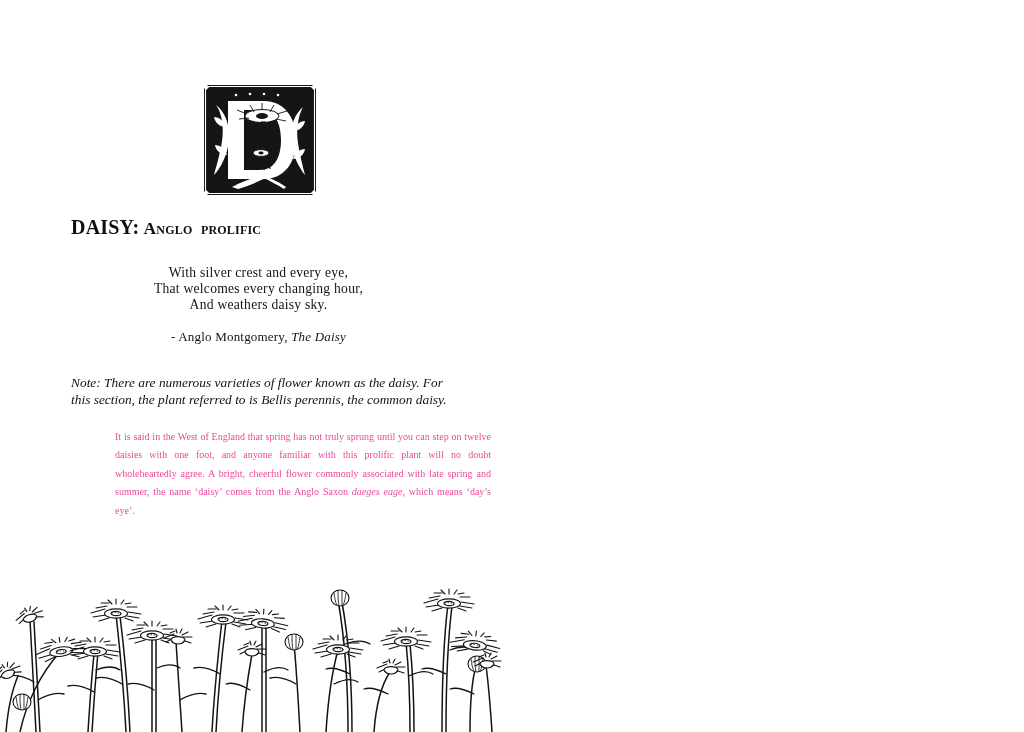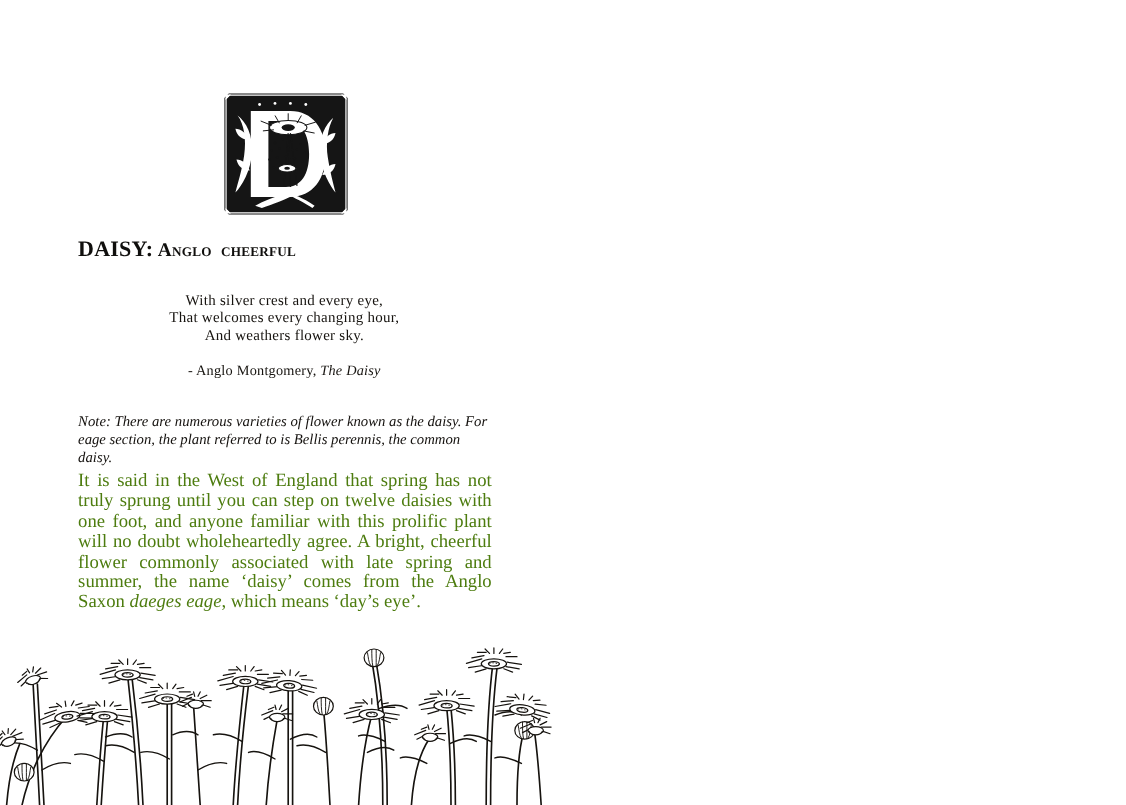--- a/index.html
+++ b/index.html
@@ -82,25 +82,26 @@
     width: 377px;
     font-style: italic;
     font-size: 13.4px;
     line-height: 16.6px;
     text-align: left;
     color: #14110e;
   }
 
   .bodytext {
     position: absolute;
-    font-size: 17px;
+    font-size: 10px;
     line-height: 18.4px;
     text-align: justify;
-    color: #4d7c0f;
+    color: #ec4899;
     hyphens: none;
+    margin-left: 44px;
   }
   #daisy-body {
     left: 71px;
     top: 428px;
     width: 376px;
   }
   #daisy-body .italic { font-style: italic; }
 
   .illustration {
     position: absolute;
@@ -186,35 +187,35 @@
             <circle cx="71" cy="71" r="1.1"></circle>
         </g>
 
         <ellipse cx="59" cy="70" rx="8" ry="3.4"></ellipse>
         <ellipse cx="59" cy="70" rx="2.6" ry="1.4" fill="#151515" stroke="none"></ellipse>
       </g>
     </svg>
   </div>
 
   <div class="species-heading" id="daisy-heading">
-    <span class="big">DAISY</span><span class="big">:</span>&nbsp;<span class="sc">Anglo</span>&nbsp; <span class="sc">cheerful</span>
+    <span class="big">DAISY</span><span class="big">:</span>&nbsp;<span class="sc">Anglo</span>&nbsp; <span class="sc">prolific</span>
   </div>
 
   <div class="poem">
     <div class="line">With silver crest and every eye,</div>
     <div class="line">That welcomes every changing hour,</div>
-    <div class="line">And weathers flower sky.</div>
+    <div class="line">And weathers daisy sky.</div>
     <div class="attrib">
       <span>-</span>
       <span>Anglo Montgomery,</span>
       <span class="italic">The Daisy</span>
     </div>
   </div>
 
-  <div class="note">Note: There are numerous varieties of flower known as the daisy. For eage section, the plant referred to is Bellis perennis, the common daisy.</div>
+  <div class="note">Note: There are numerous varieties of flower known as the daisy. For this section, the plant referred to is Bellis perennis, the common daisy.</div>
 
   <div class="bodytext" id="daisy-body">
     <span>It is said in the West of England that spring has not truly sprung until you can step on twelve daisies with one foot, and anyone familiar with this prolific plant will no doubt wholeheartedly agree. A bright, cheerful flower commonly associated with late spring and summer, the name ‘daisy’ comes from the Anglo Saxon </span><span class="italic">daeges eage</span><span>, which means ‘day’s eye’.</span>
   </div>
 
   <div class="illustration">
     <svg width="512" height="208" viewBox="0 0 512 208" xmlns="http://www.w3.org/2000/svg" aria-hidden="true">
       <defs>
         <g id="bloom-open">
           <g stroke="#16130f" stroke-width="1.1" fill="#ffffff" stroke-linecap="round">

